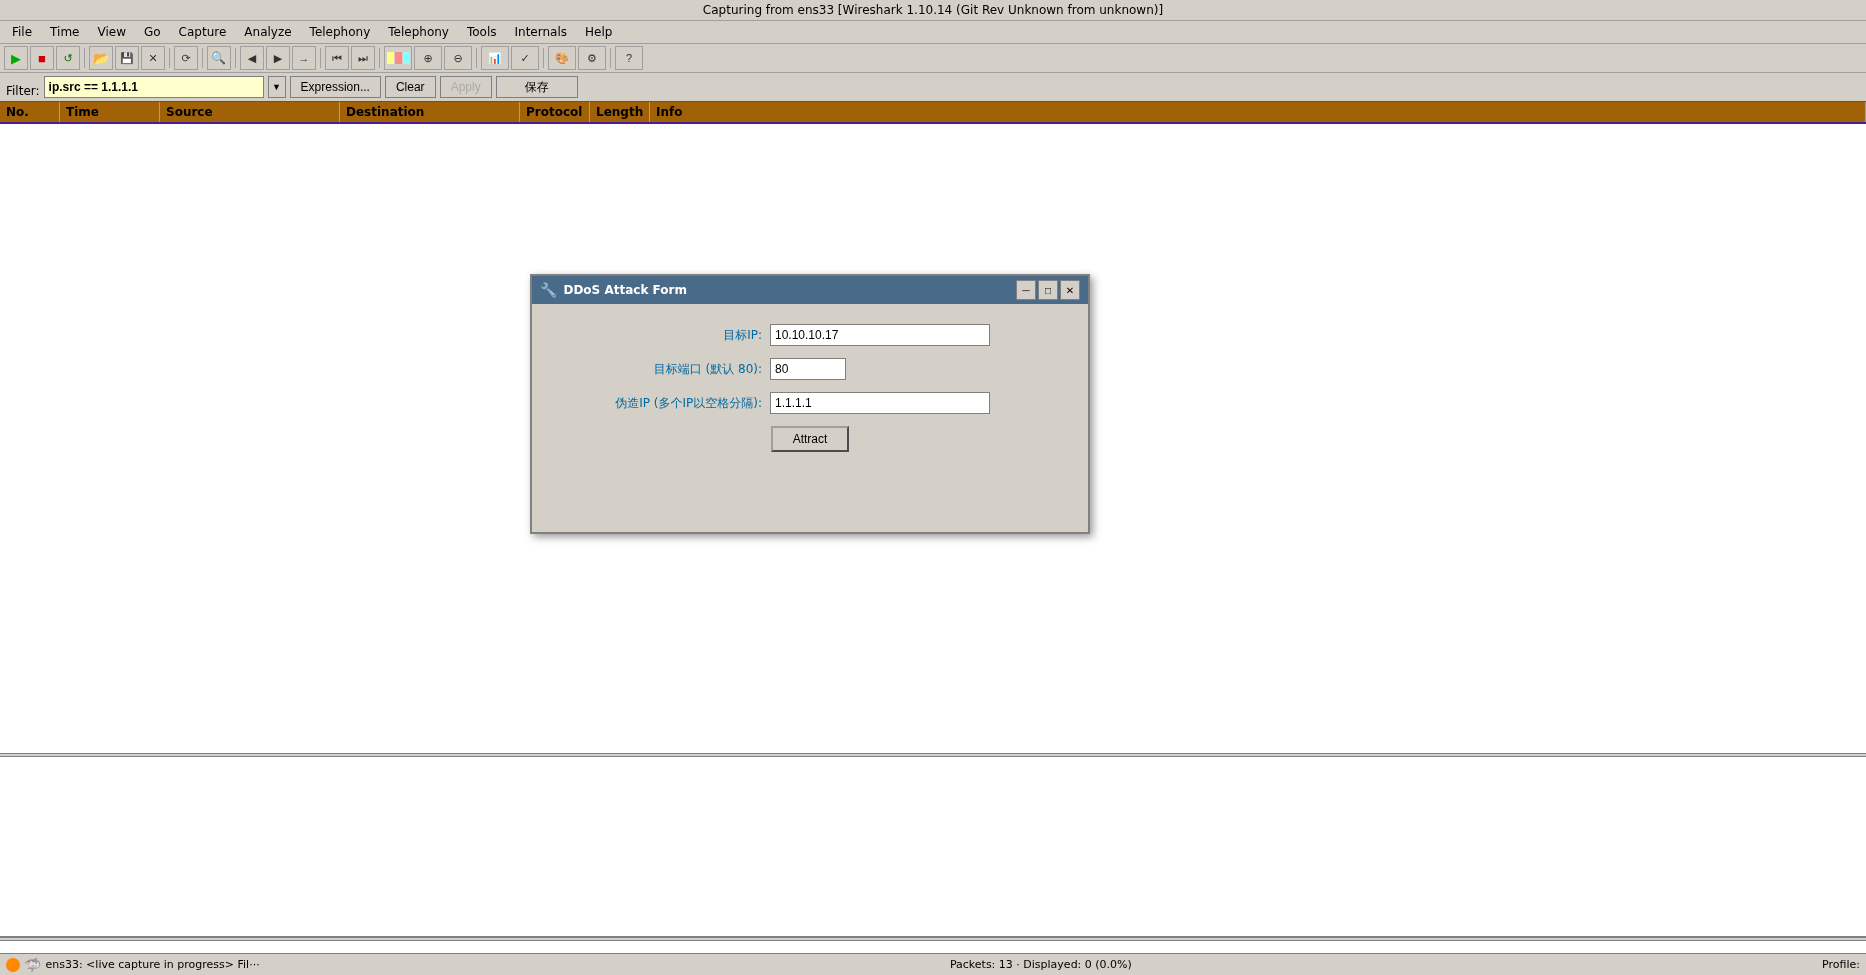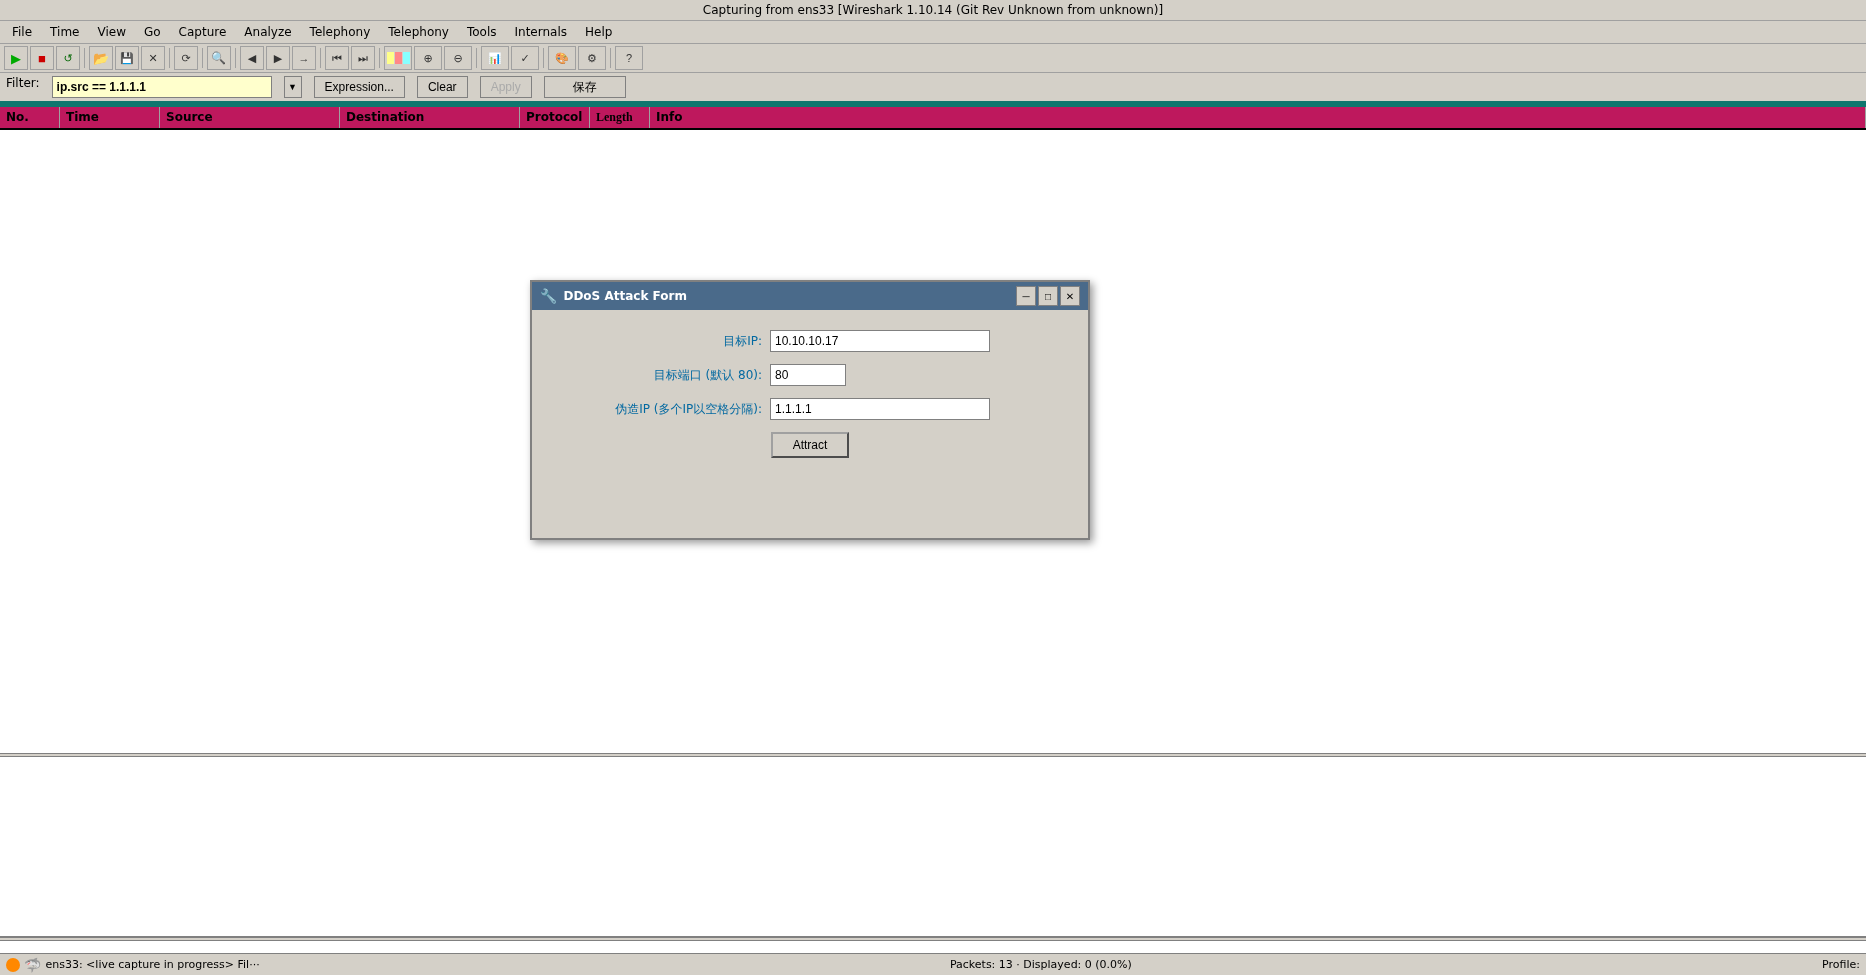--- a/index.html
+++ b/index.html
@@ -66,24 +66,24 @@
       width: 1px;
       height: 20px;
       background: #a0a0a0;
       margin: 0 2px;
     }
 
     
     .filter-bar {
       background: #d4d0c8;
       display: flex;
-      align-items: flex-start;
+      align-items: flex-end;
       padding: 3px 6px;
-      gap: 12px;
-      border-bottom: 6px solid #0f766e;
+      gap: 4px;
+      border-bottom: 1px solid #0f766e;
     }
     .filter-label {
       font-size: 12px;
       color: #000;
     }
     .filter-input {
       background: #ffffcc;
       border: 1px solid #808080;
       padding: 2px 4px;
       font-size: 12px;
@@ -116,37 +116,37 @@
       background: #d4d0c8;
       border: 1px solid #808080;
       cursor: pointer;
       font-size: 12px;
       height: 22px;
     }
 
     
     .packet-list-header {
       display: flex;
-      background: #be185d;
-      border-bottom: 2px solid #000000;
+      background: #a16207;
+      border-bottom: 2px solid #4c1d95;
       font-size: 12px;
       font-weight: bold;
     }
     .col-header {
       padding: 3px 6px;
       border-right: 1px solid #a0a0a0;
       overflow: hidden;
       white-space: nowrap;
     }
     .col-no { width: 60px; }
     .col-time { width: 100px; }
     .col-source { width: 180px; }
     .col-dest { width: 180px; }
     .col-proto { width: 70px; }
-    .col-length { width: 60px; font-family: Liberation Serif, serif; }
+    .col-length { width: 60px; }
     .col-info { flex: 1; }
 
     
     .packet-list-area {
       flex: 1;
       background: #ffffff;
       overflow-y: auto;
       position: relative;
     }
 

